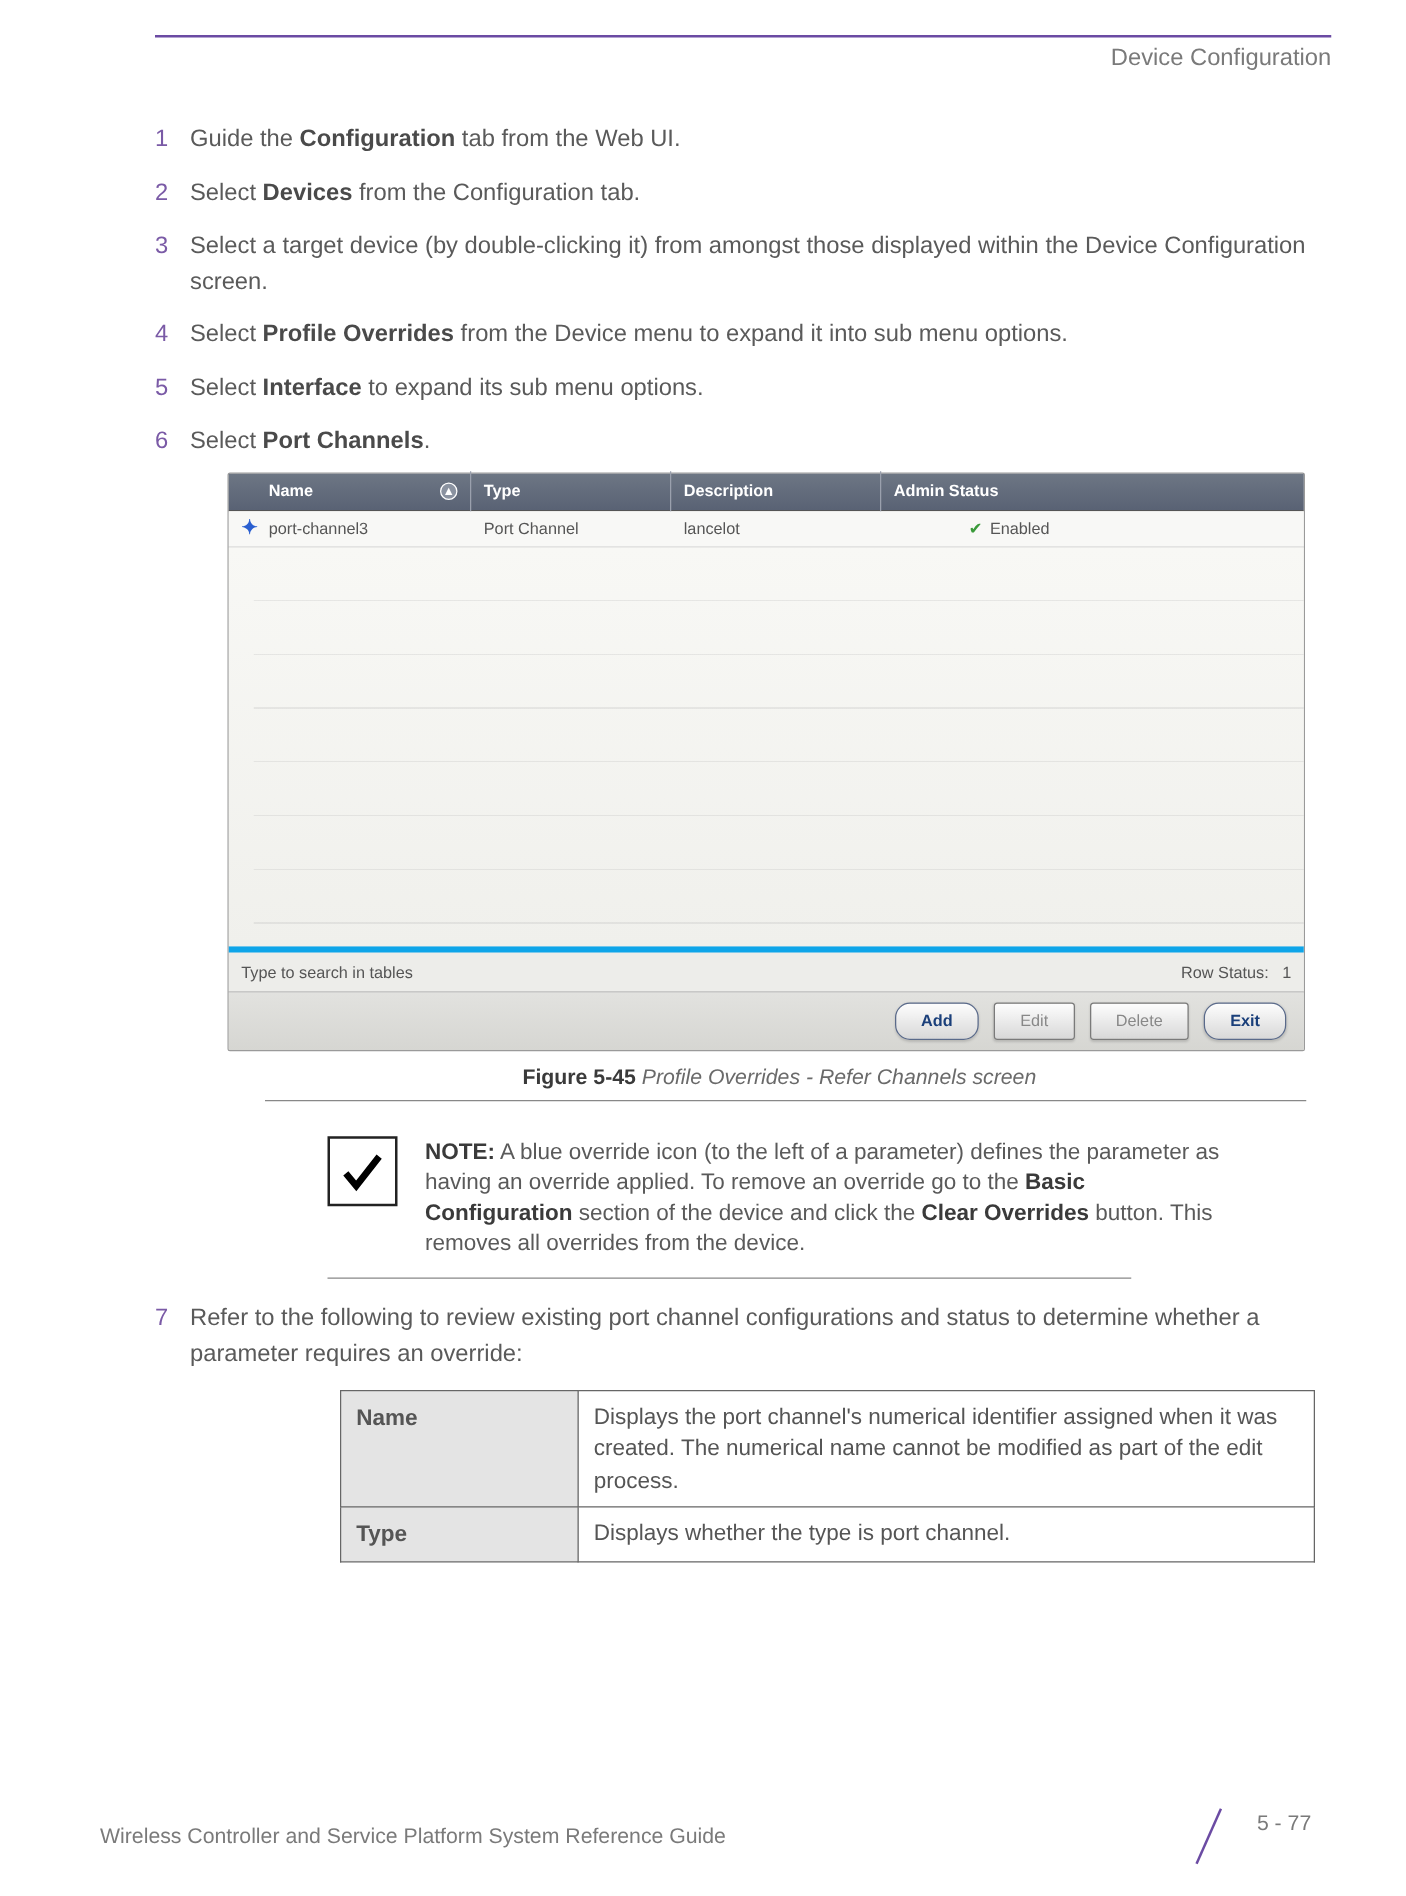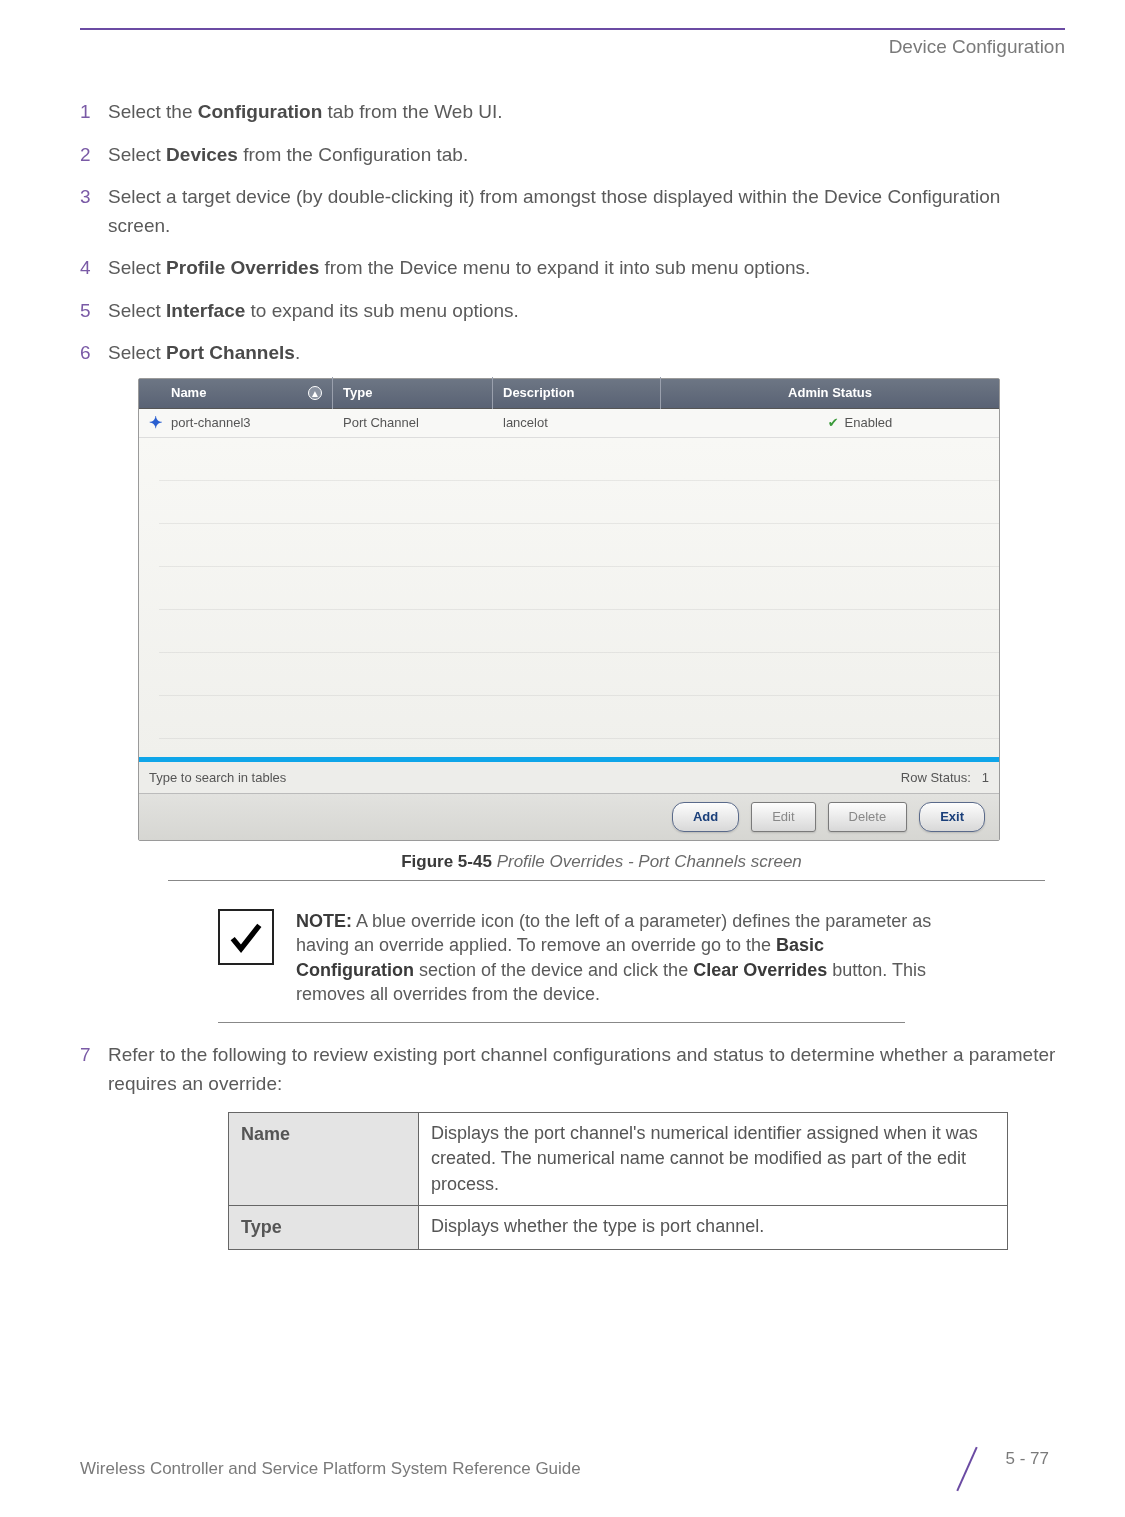--- a/index.html
+++ b/index.html
@@ -8,20 +8,21 @@
       font-weight: 300;
       background: #fff;
       color: #4a4a4a;
       width: 1125px;
       height: 1517px;
       position: relative;
       padding: 0;
     }
     .page {
       padding: 28px 60px 0 80px;
+      margin-left: 44px;
     }
     .header-rule {
       border-top: 2px solid #6b4ba3;
       margin-bottom: 6px;
     }
     .header-text {
       text-align: right;
       font-size: 19px;
       color: #7a7a7a;
       font-weight: 300;
@@ -69,21 +70,21 @@
       font-weight: bold;
       height: 30px;
       align-items: center;
       border-bottom: 1px solid #555;
     }
     .ui-header .col { padding: 6px 10px; border-right: 1px solid #9aa0ad; }
     .col-marker { width: 22px; border-right: none !important; }
     .col-name { width: 172px; display: flex; align-items: center; justify-content: space-between; }
     .col-type { width: 160px; }
     .col-desc { width: 168px; }
-    .col-status { flex: 1; border-right: none !important; text-align: center; }
+    .col-status { flex: 1; border-right: none !important; }
     .sort-icon {
       width: 14px; height: 14px; border-radius: 50%;
       background: #8a92a0; border: 1px solid #fff;
       display: inline-flex; align-items: center; justify-content: center;
       font-size: 10px;
     }
     .ui-row {
       display: flex;
       font-size: 13px;
       color: #555;
@@ -212,21 +213,21 @@
   </style>
 </head>
 <body>
 
 <div class="page">
   <div class="header-rule"></div>
   <div class="header-text">Device Configuration</div>
 
   <ol class="step-list">
     <li>
-      <span>Select the </span><b>Configuration</b><span> tab from the Web UI.</span>
+      <span>Guide the </span><b>Configuration</b><span> tab from the Web UI.</span>
     </li>
     <li>
       <span>Select </span><b>Devices</b><span> from the Configuration tab.</span>
     </li>
     <li>
       <span>Select a target device (by double-clicking it) from amongst those displayed within the Device Configuration screen.</span>
     </li>
     <li>
       <span>Select </span><b>Profile Overrides</b><span> from the Device menu to expand it into sub menu options.</span>
     </li>
@@ -265,21 +266,21 @@
             </span>
           </div>
           <div class="ui-buttons">
             <div class="ui-btn primary">Add</div>
             <div class="ui-btn">Edit</div>
             <div class="ui-btn">Delete</div>
             <div class="ui-btn primary">Exit</div>
           </div>
         </div>
         <div class="figure-caption">
-          <b>Figure 5-45</b>&nbsp;<i>Profile Overrides - Port Channels screen</i>
+          <b>Figure 5-45</b>&nbsp;<i>Profile Overrides - Refer Channels screen</i>
         </div>
         <div class="caption-rule"></div>
       </div>
 
       <div class="note-block">
         <div class="note-icon-box">
           <svg viewBox="0 0 24 24">
               <path d="M4 13 L9 19 L20 5" stroke="#000" stroke-width="3.2" fill="none"></path>
             </svg>
         </div>

